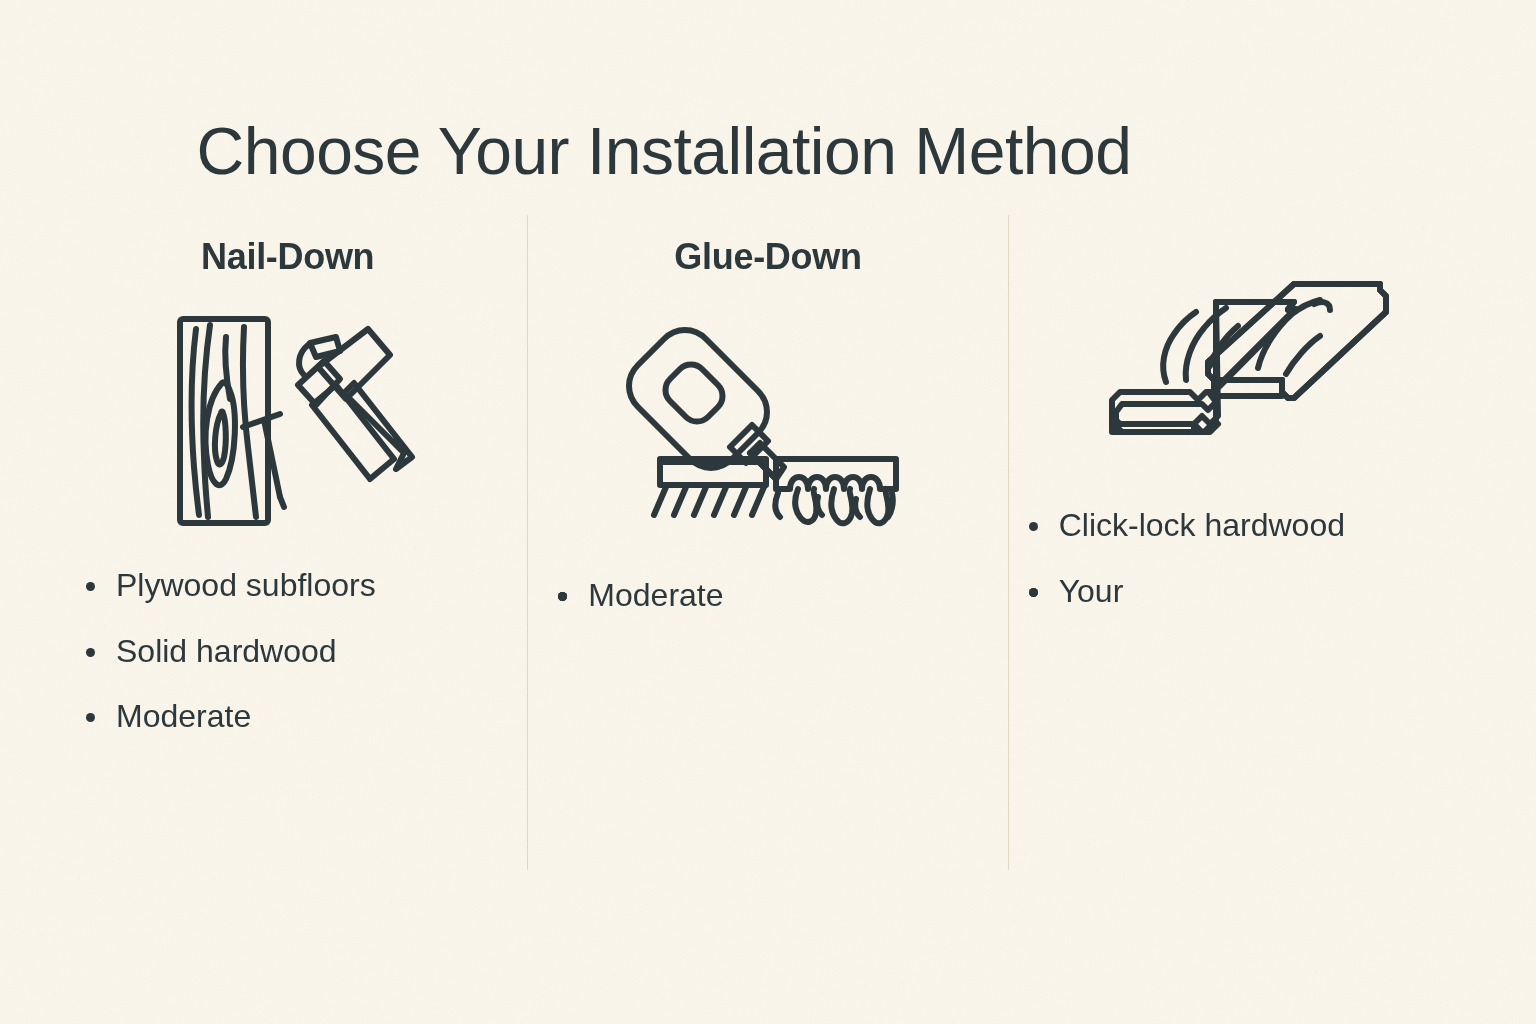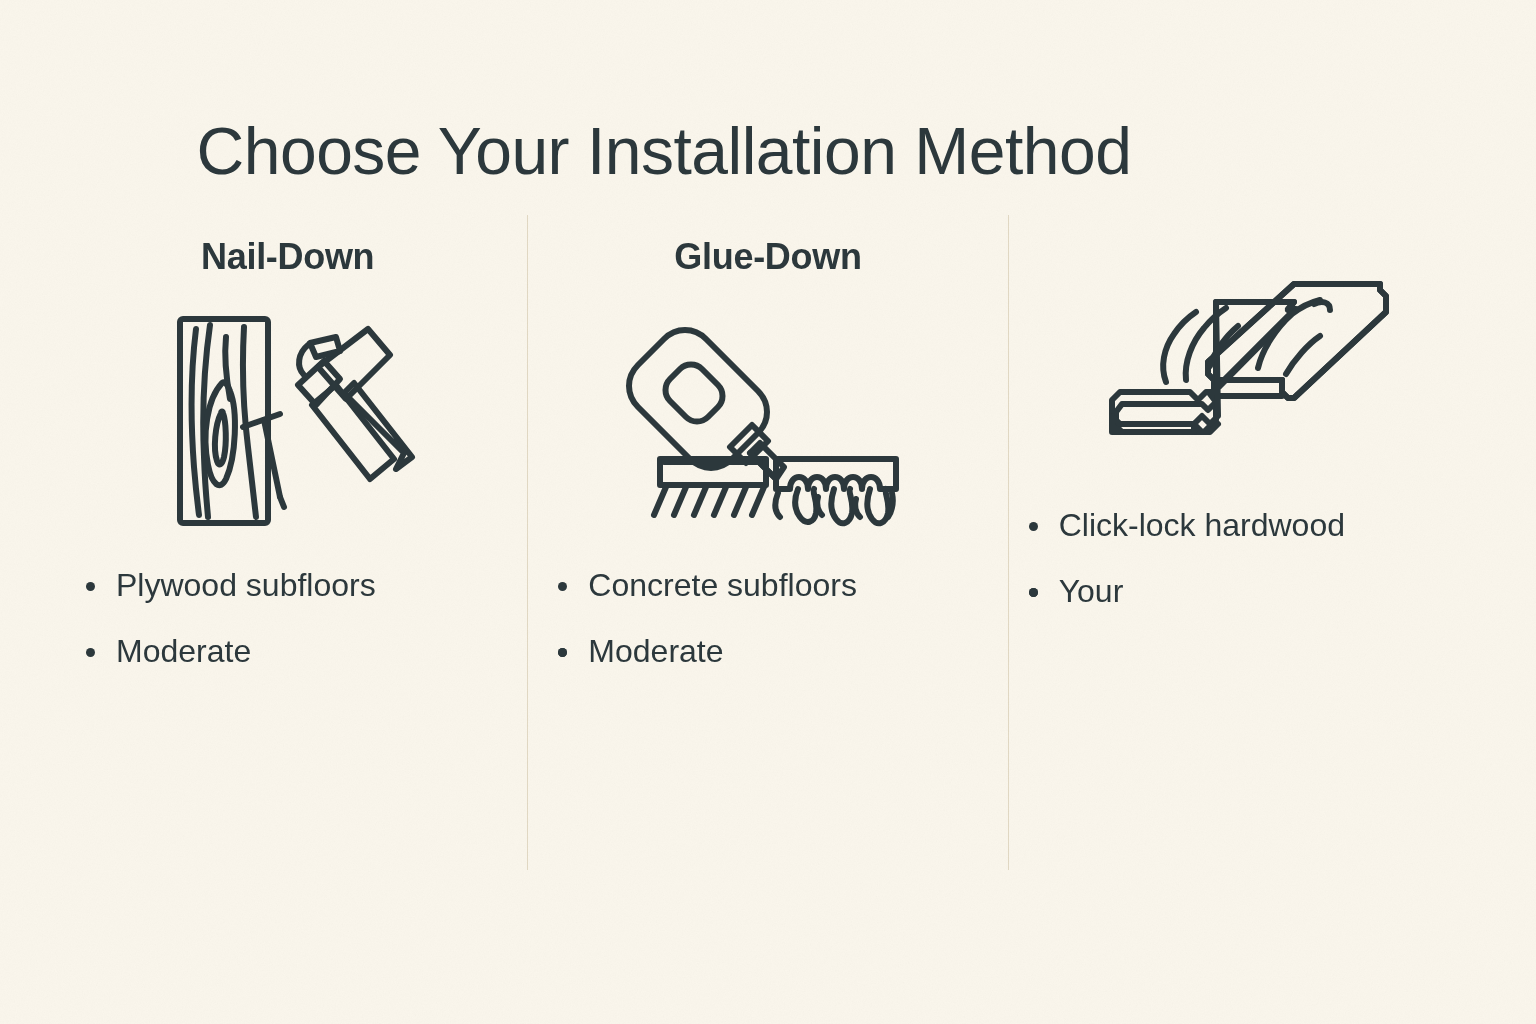--- a/index.html
+++ b/index.html
@@ -156,20 +156,24 @@
         </svg>
       </div>
 
       <ul class="bullets">
         <li>
           <span class="bullet-dot"></span>
           <span>Plywood subfloors</span>
         </li>
         <li>
           <span class="bullet-dot"></span>
+          <span>Solid hardwood</span>
+        </li>
+        <li>
+          <span class="bullet-dot"></span>
           <span>Moderate</span>
         </li>
       </ul>
     </div>
 
     <div class="divider"></div>
 
     <div class="col col-2">
       <h2 class="col-heading">Glue-Down</h2>
 
@@ -208,21 +212,20 @@
           <path d="M160 186 C156 196 156 204 162 210"></path>
           <path d="M200 190 C198 198 200 204 204 208"></path>
           <path d="M238 192 C236 200 238 206 242 210"></path>
           <path d="M274 186 C276 196 274 204 270 210"></path>
         </svg>
       </div>
 
       <ul class="bullets">
         <li>
           <span class="bullet-dot"></span>
-          <span>Concrete subfloors</span>
         </li>
         <li>
           <span class="bullet-dot"></span>
         </li>
         <li>
           <span class="bullet-dot"></span>
           <span>Moderate</span>
         </li>
       </ul>
     </div>

